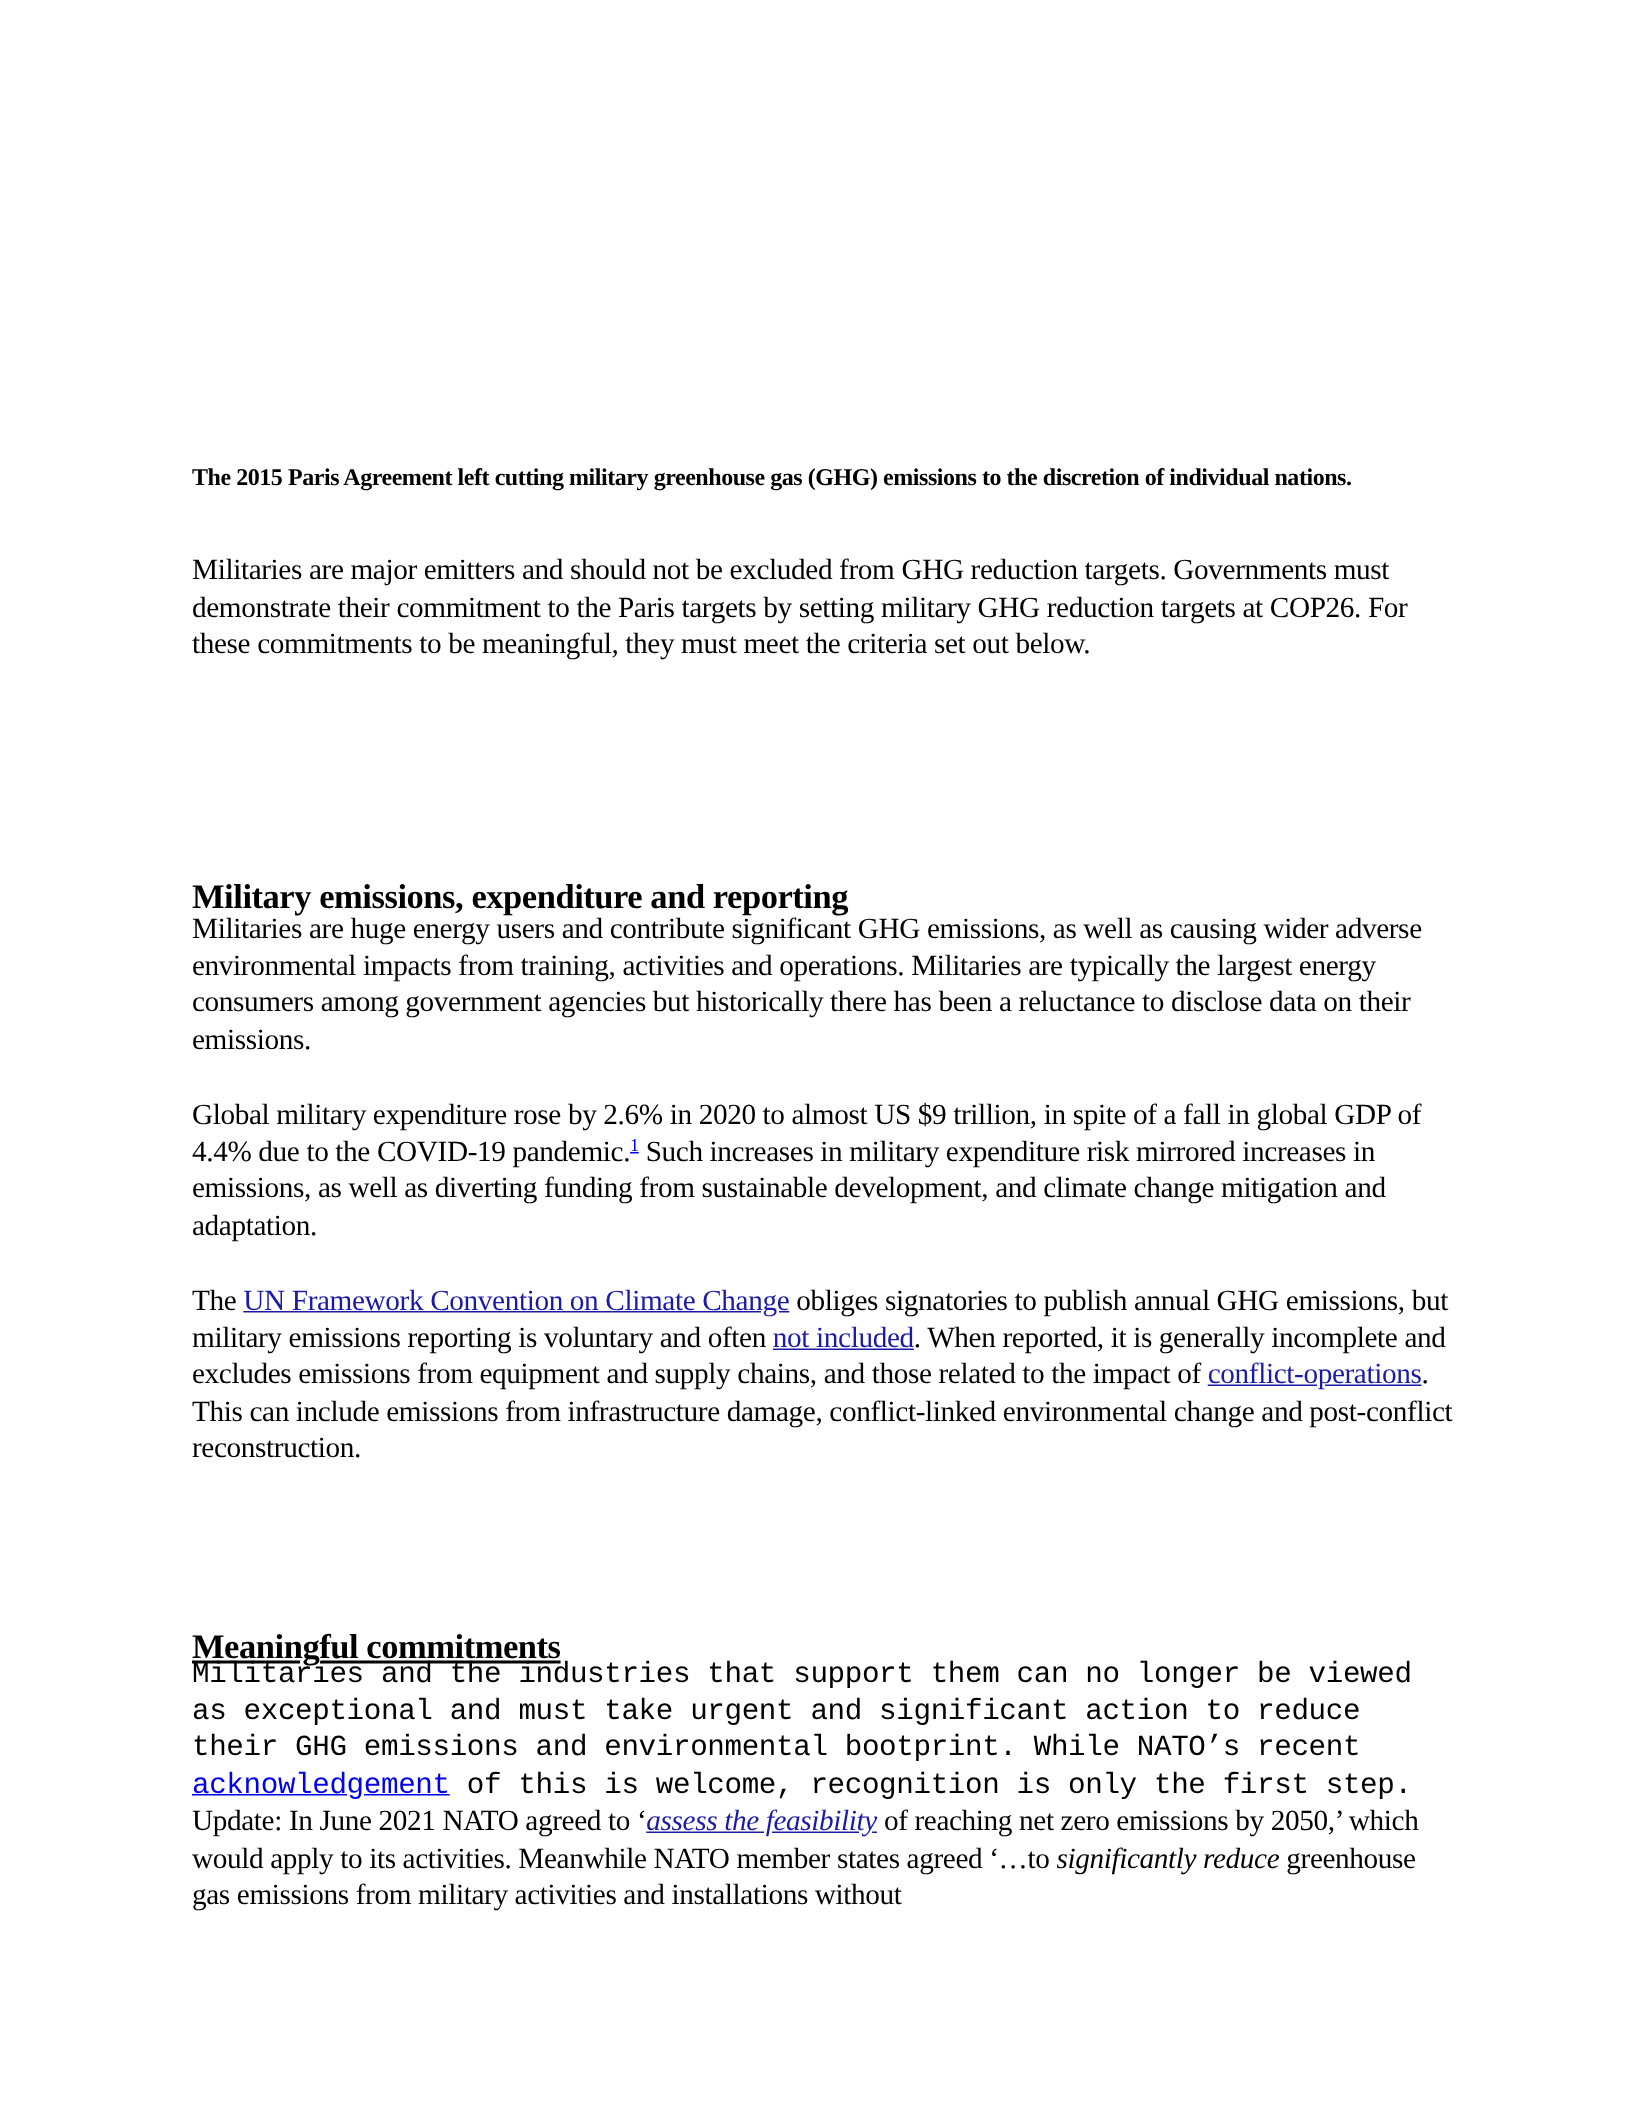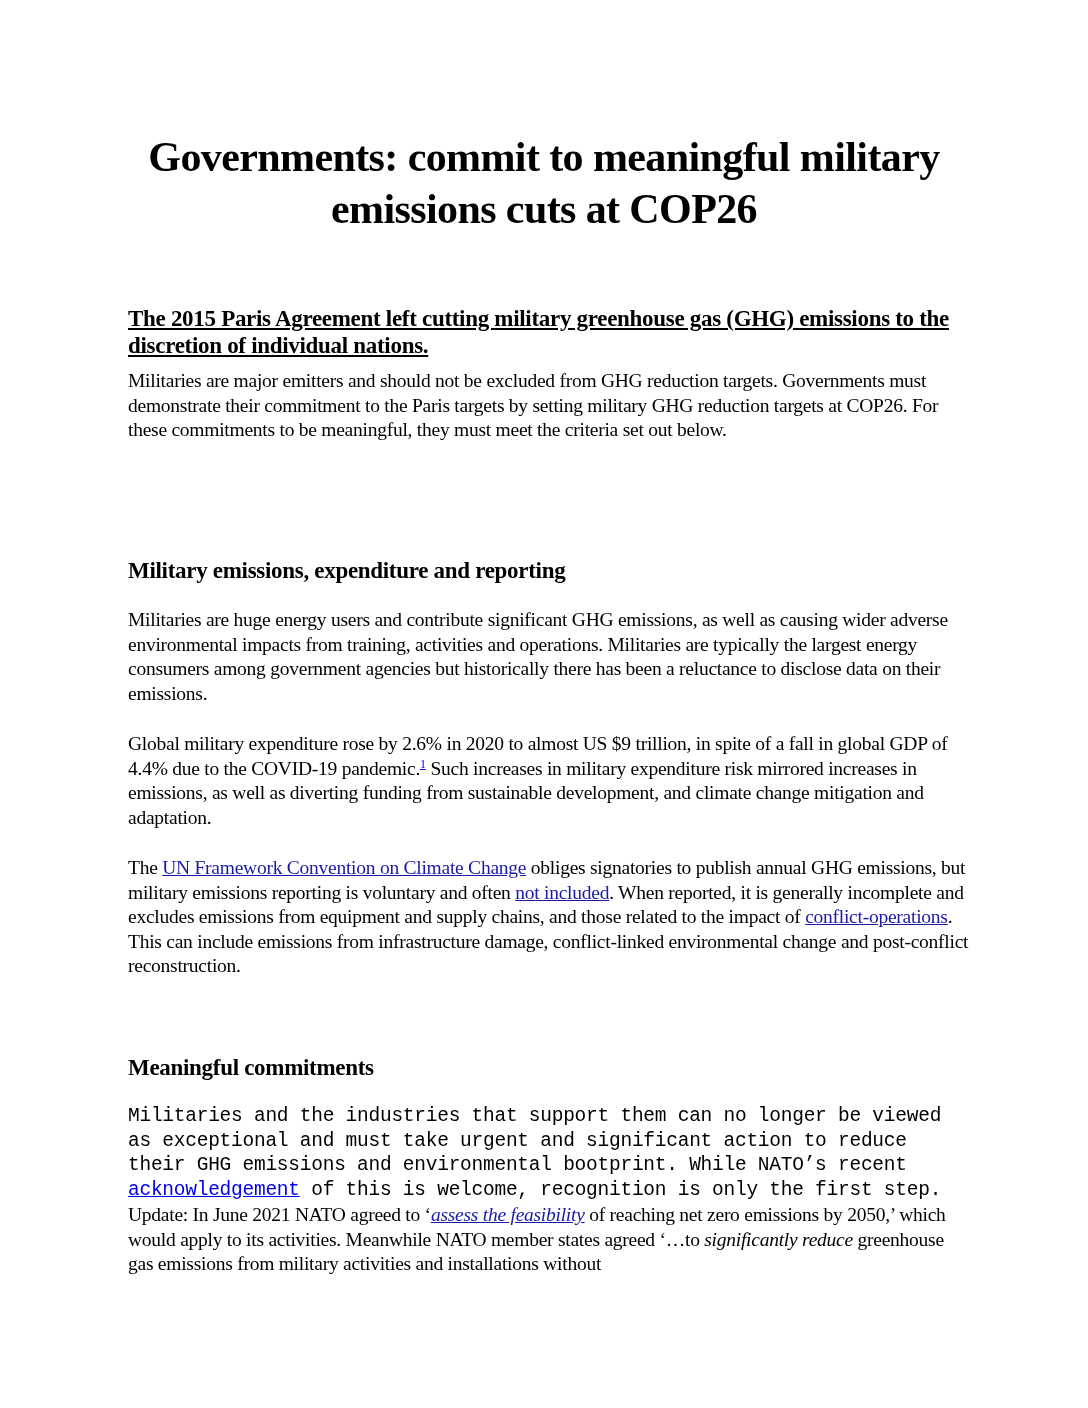--- a/index.html
+++ b/index.html
@@ -9,60 +9,59 @@
     color: #000000;
   }
   .page { position: absolute; left: 0; top: 0; width: 1088px; height: 1408px; }
   .title {
     position: absolute; left: 100px; top: 131px; width: 888px;
     text-align: center; font-weight: bold; font-size: 42px; line-height: 52px;
     letter-spacing: -0.6px;
   }
   .h-lead {
     position: absolute; left: 128px; top: 305px; width: 850px;
-    font-weight: bold; font-size: 23px; line-height: 27px; letter-spacing: -0.3px; text-decoration: underline;
+    font-weight: bold; font-size: 16px; line-height: 27px; letter-spacing: -0.3px;
   }
   .h2 {
     position: absolute; left: 128px; font-weight: bold; font-size: 23px; line-height: 27px;
     letter-spacing: -0.3px;
   }
   .p {
     position: absolute; left: 128px; width: 845px;
     font-size: 19.5px; line-height: 24.5px; letter-spacing: -0.25px;
   }
   a.link { color: #0000ee; text-decoration: underline; }
   a.link-blue { color: #1a1aa6; text-decoration: underline; }
   sup.fn { font-size: 12px; vertical-align: 7px; line-height: 0; }
   .bold { font-weight: normal; }
   .it { font-style: italic; }
 </style>
 </head>
 <body>
 
 <div class="page">
 
-  <div class="title">Governments: commit to meaningful military emissions cuts at COP26</div>
 
   <div class="h-lead">The 2015 Paris Agreement left cutting military greenhouse gas (GHG) emissions to the discretion of individual nations.</div>
 
   <div class="p" style="top:369px;">Militaries are major emitters and should not be excluded from GHG reduction targets. Governments must demonstrate their commitment to the Paris targets by setting military GHG reduction targets at COP26. For these commitments to be meaningful, they must meet the criteria set out below.</div>
 
-  <div class="h2" style="top:557px;">Military emissions, expenditure and reporting</div>
+  <div class="h2" style="top:584px;">Military emissions, expenditure and reporting</div>
 
   <div class="p" style="top:608px;">Militaries are huge energy users and contribute significant GHG emissions, as well as causing wider adverse environmental impacts from training, activities and operations. Militaries are typically the largest energy consumers among government agencies but historically there has been a reluctance to disclose data on their emissions.</div>
 
   <div class="p" style="top:732px;">
     <span>Global military expenditure rose by 2.6% in 2020 to almost US $9 trillion, in spite of a fall in global GDP of 4.4% due to the COVID-19 pandemic.</span><sup class="fn"><a class="link">1</a></sup><span> Such increases in military expenditure risk mirrored increases in emissions, as well as diverting funding from sustainable development, and climate change mitigation and adaptation.</span>
   </div>
 
   <div class="p" style="top:856px;">
     <span>The </span><a class="link-blue">UN Framework Convention on Climate Change</a><span> obliges signatories to publish annual GHG emissions, but military emissions reporting is voluntary and often </span><a class="link-blue">not included</a><span>. When reported, it is generally incomplete and excludes emissions from equipment and supply chains, and those related to the impact of </span><a class="link-blue">conflict-operations</a><span>. This can include emissions from infrastructure damage, conflict-linked environmental change and post-conflict reconstruction.</span>
   </div>
 
-  <div class="h2" style="top:1054px;">Meaningful commitments</div>
+  <div class="h2" style="top:1084px;text-decoration:underline;">Meaningful commitments</div>
 
   <div class="p" style="top:1104px;font-family:Liberation Mono, monospace;">
     <span>Militaries and the industries that support them can no longer be viewed as exceptional and must take urgent and significant action to reduce their GHG emissions and environmental bootprint. While NATO’s recent </span><a class="link">acknowledgement</a><span> of this is welcome, recognition is only the first step.</span>
   </div>
 
   <div class="p" style="top:1203px;">
     <span class="bold">Update:</span><span> In June 2021 NATO agreed to ‘</span><a class="link-blue it">assess the feasibility</a><span> of reaching net zero emissions by 2050,’ which would apply to its activities. Meanwhile NATO member states agreed ‘…to </span><span class="it">significantly reduce</span><span> greenhouse gas emissions from military activities and installations without</span>
   </div>
 
 </div>

